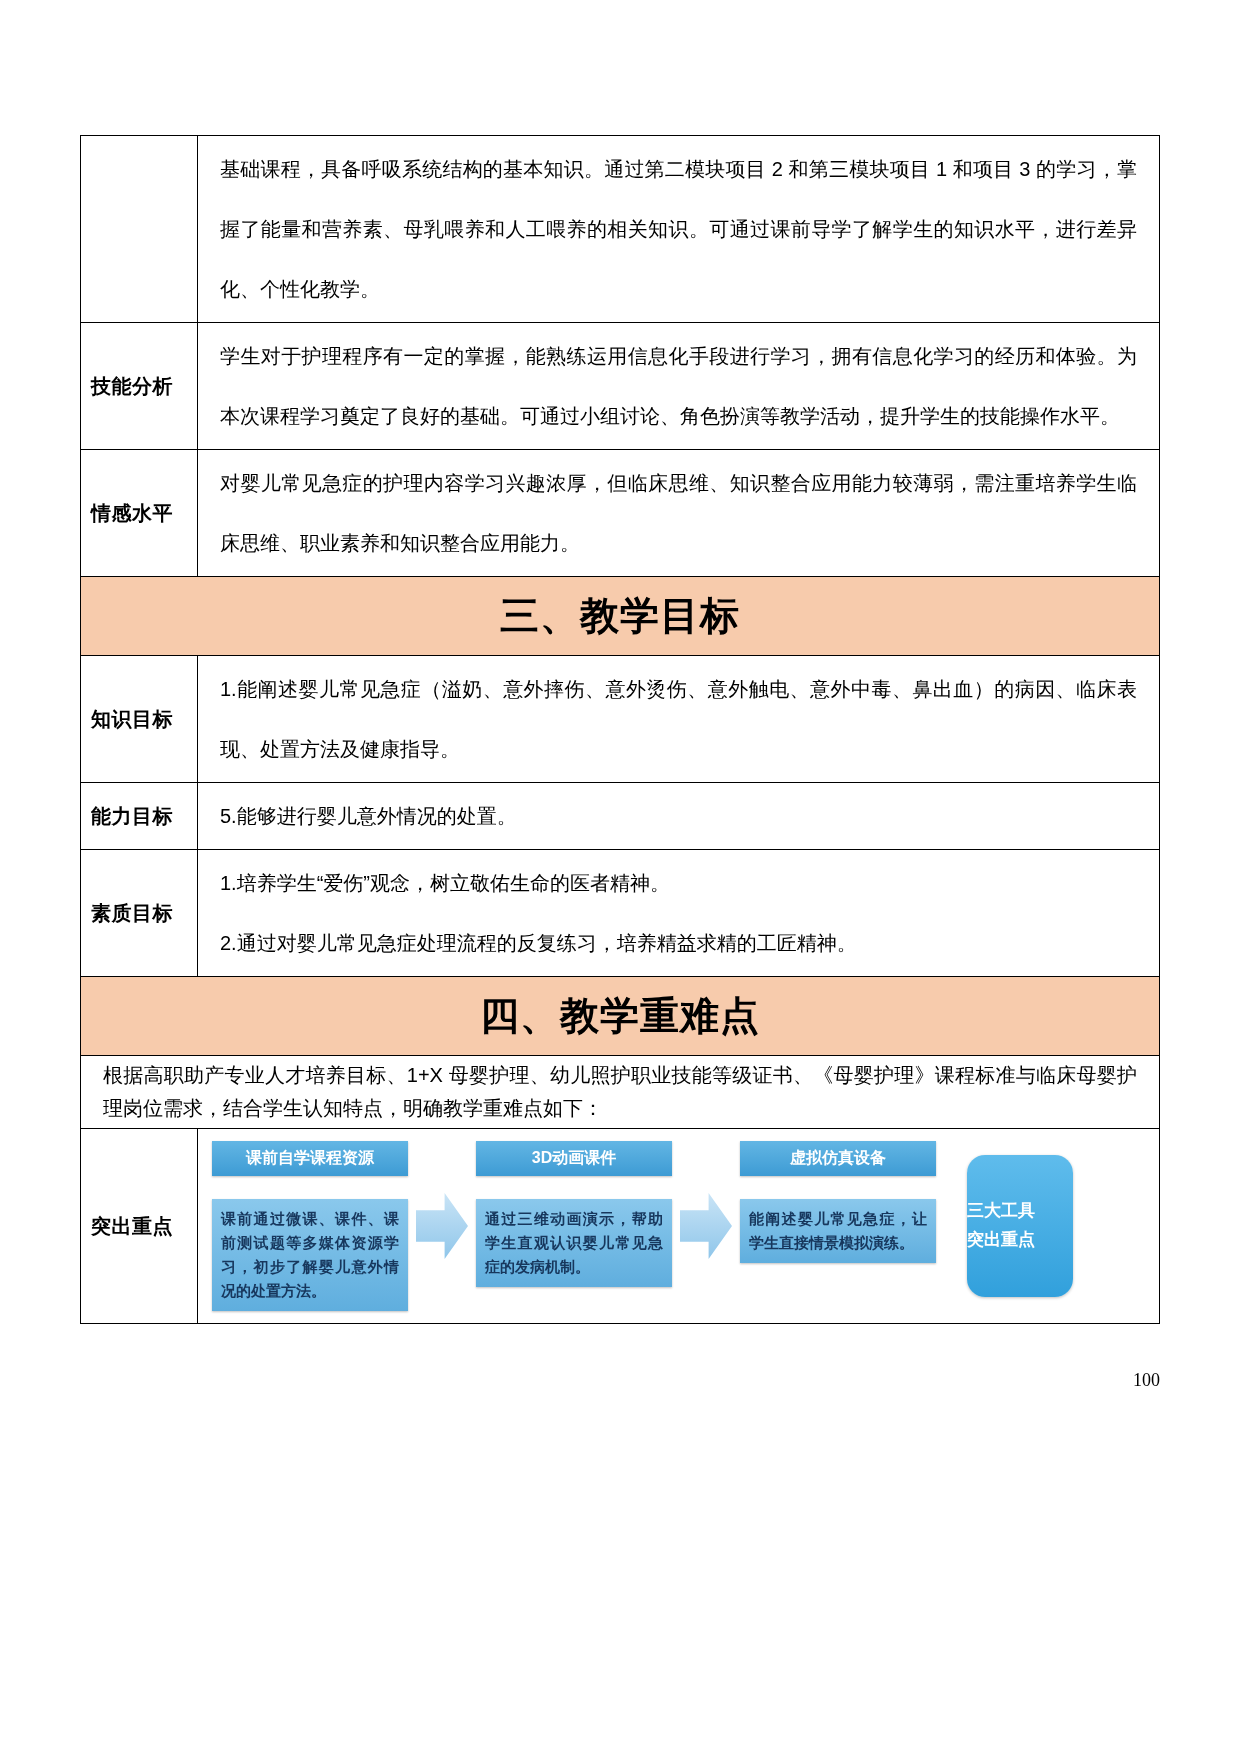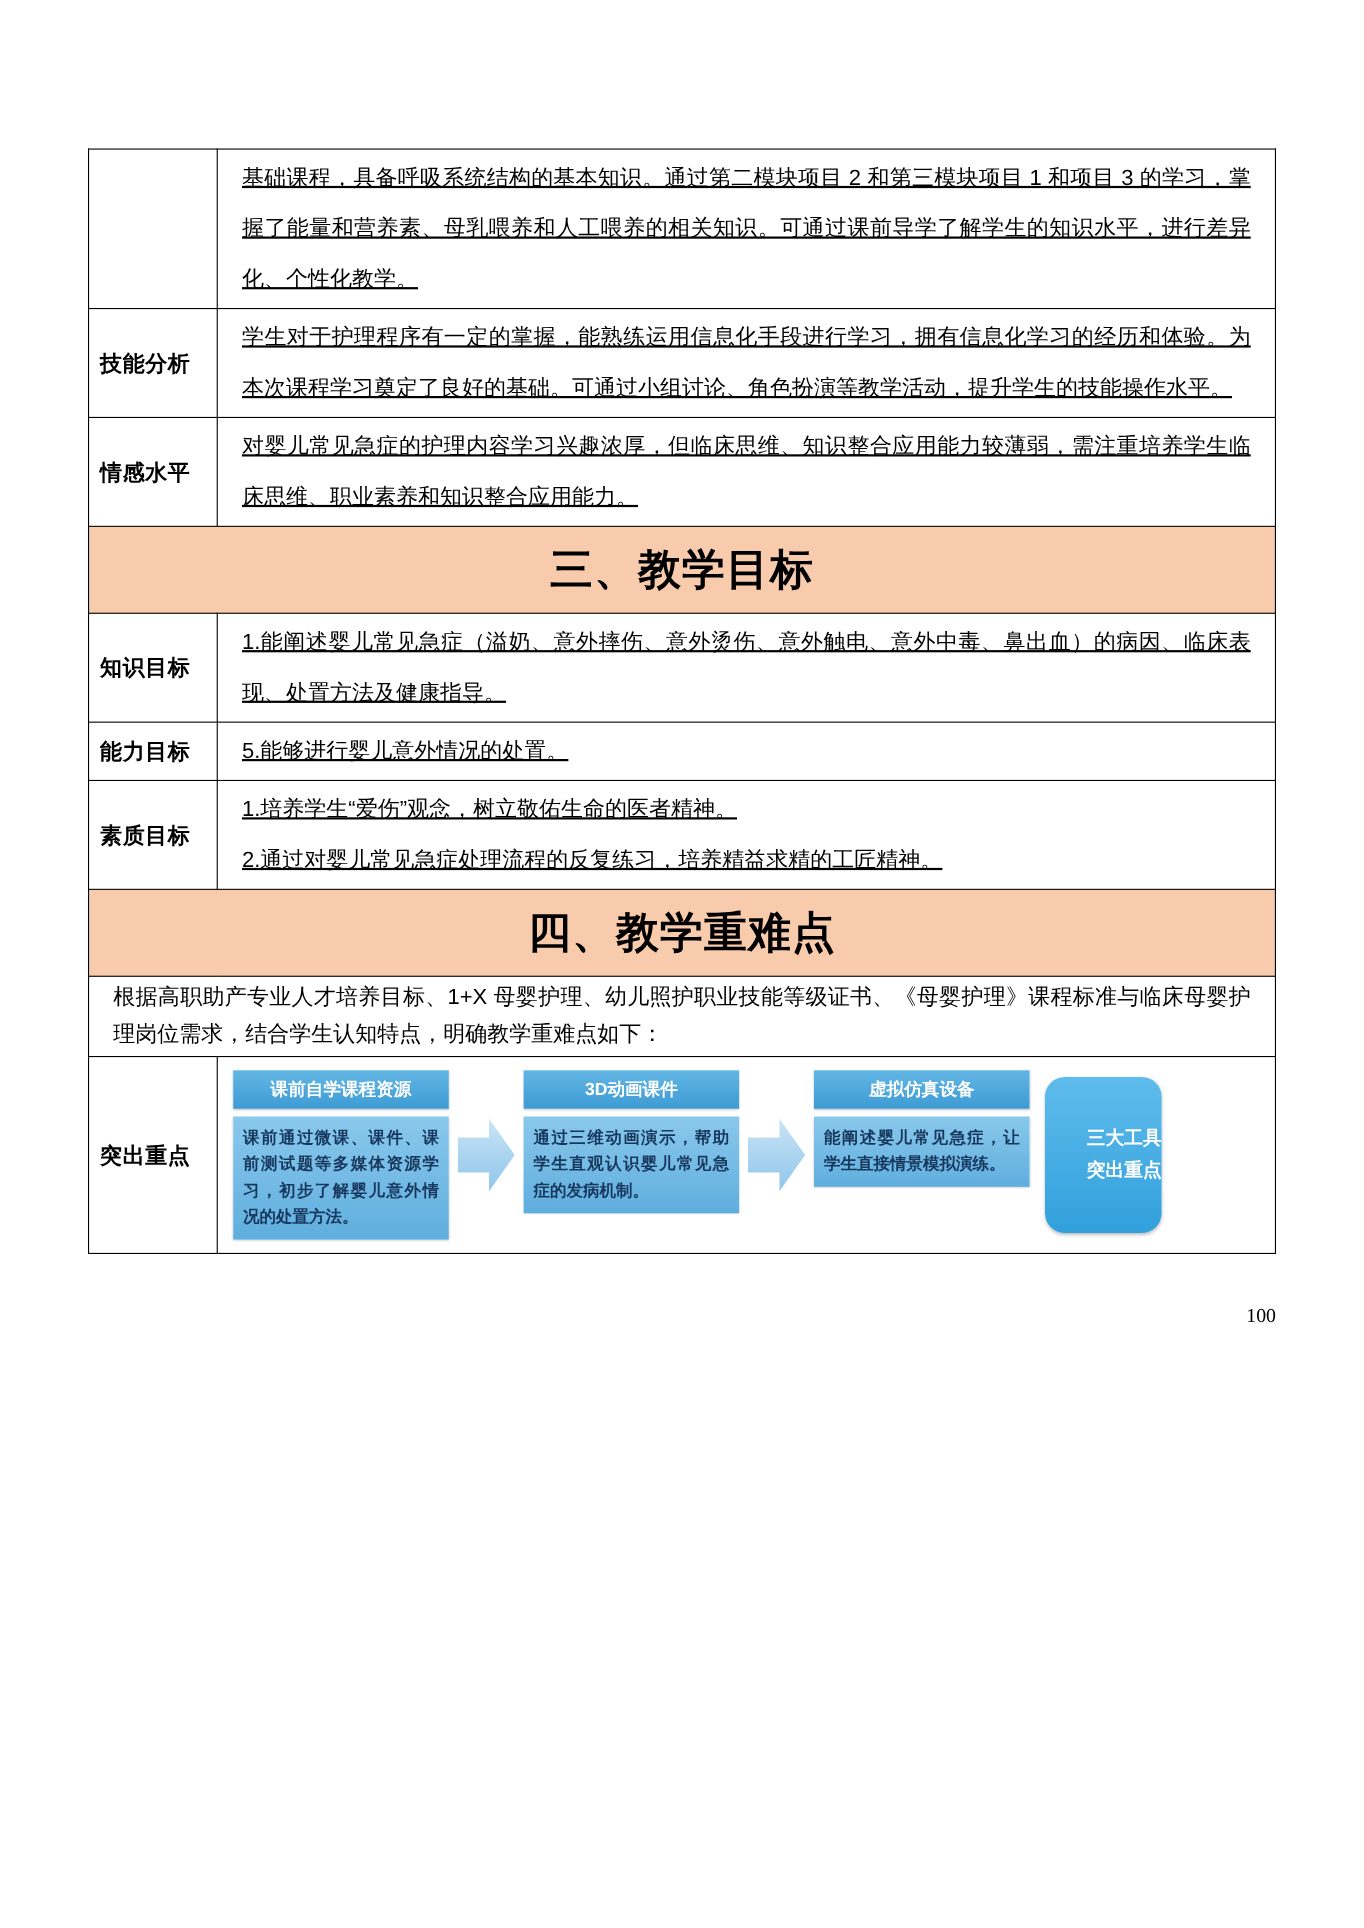--- a/index.html
+++ b/index.html
@@ -25,25 +25,24 @@
   }
   col.label-col { width: 117px; }
   td.label-cell {
     font-weight: bold;
     font-size: 20px;
     padding: 8px 6px 8px 10px;
     letter-spacing: 0.5px;
   }
   td.content-cell {
     font-size: 20px;
-    line-height: 46px;
+    line-height: 60px;
     padding: 3px 22px;
     text-align: justify;
     vertical-align: middle;
-    text-decoration: underline;
   }
   td.section-cell {
     background: #F7CBAC;
     text-align: center;
     font-weight: bold;
     font-size: 39px;
     padding: 12px 0;
     letter-spacing: 1px;
   }
   td.intro-cell {
@@ -56,21 +55,21 @@
   td.diagram-cell { padding: 12px 14px; }
   .diagram {
     display: flex;
     align-items: stretch;
     gap: 8px;
   }
   .diagram-step {
     width: 196px;
     display: flex;
     flex-direction: column;
-    gap: 7px;
+    gap: 23px;
   }
   .step-header {
     background: linear-gradient(180deg, #63B6E4 0%, #3D9BD4 100%);
     color: #ffffff;
     font-weight: bold;
     font-size: 16px;
     text-align: center;
     padding: 7px 4px;
     box-shadow: 0 1px 2px rgba(0,0,0,0.25);
   }
@@ -88,31 +87,31 @@
   .diagram-arrow {
     width: 52px;
     height: 66px;
     align-self: center;
     flex: 0 0 auto;
     background: linear-gradient(180deg, #C9E4F6 0%, #8FC6EA 100%);
     clip-path: polygon(0 26%, 55% 26%, 55% 0, 100% 50%, 55% 100%, 55% 74%, 0 74%);
   }
   .diagram-badge {
     width: 106px;
-    margin-left: 6px;
+    margin-left: 23px;
     align-self: center;
     height: 142px;
     border-radius: 18px;
     background: linear-gradient(180deg, #5FBCEC 0%, #31A0DC 100%);
     color: #ffffff;
     font-weight: bold;
     font-size: 17px;
     display: flex;
     flex-direction: column;
-    align-items: flex-end;
+    align-items: flex-start;
     justify-content: center;
     line-height: 1.7;
     text-align: center;
     box-shadow: 0 1px 3px rgba(0,0,0,0.25);
   }
   .page-number {
     text-align: right;
     font-family: "Liberation Serif", serif;
     font-size: 18px;
     color: #000;

